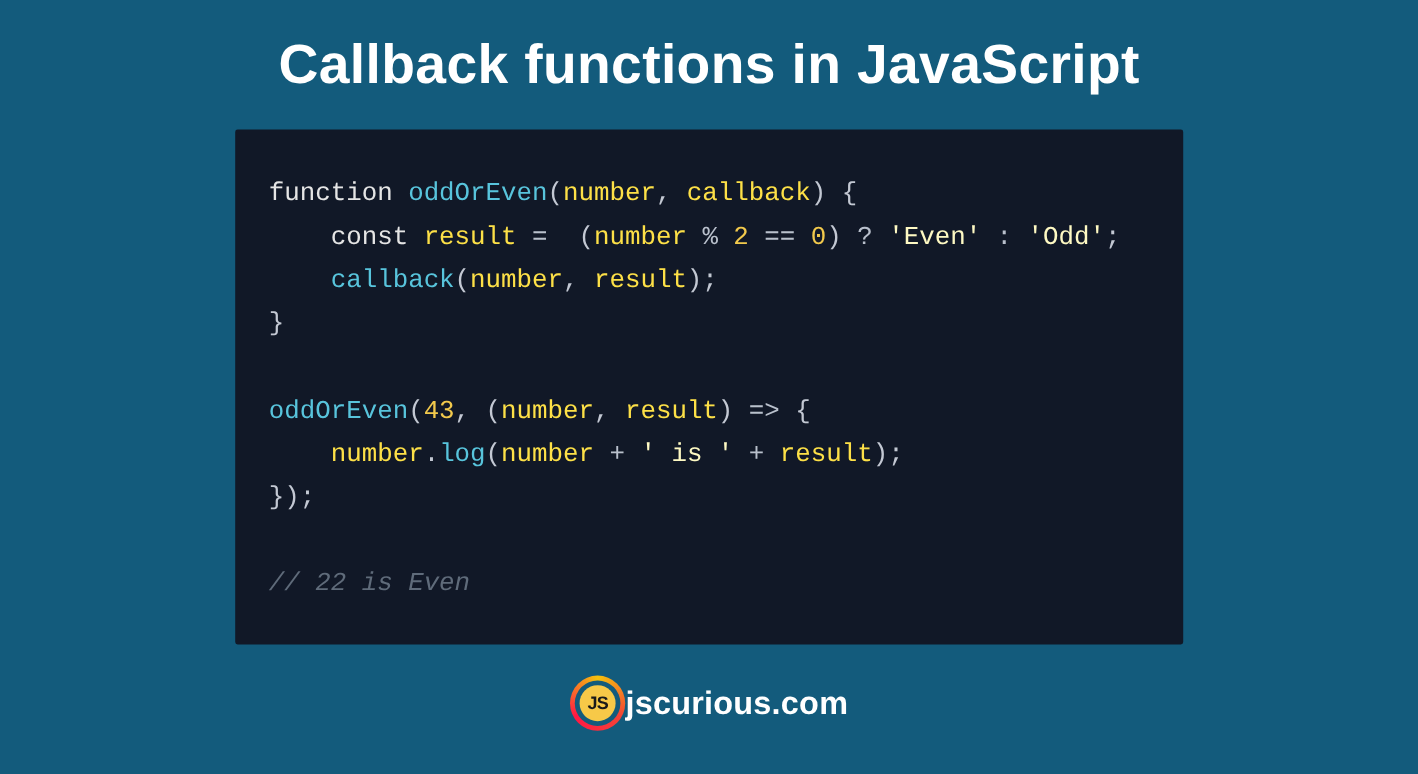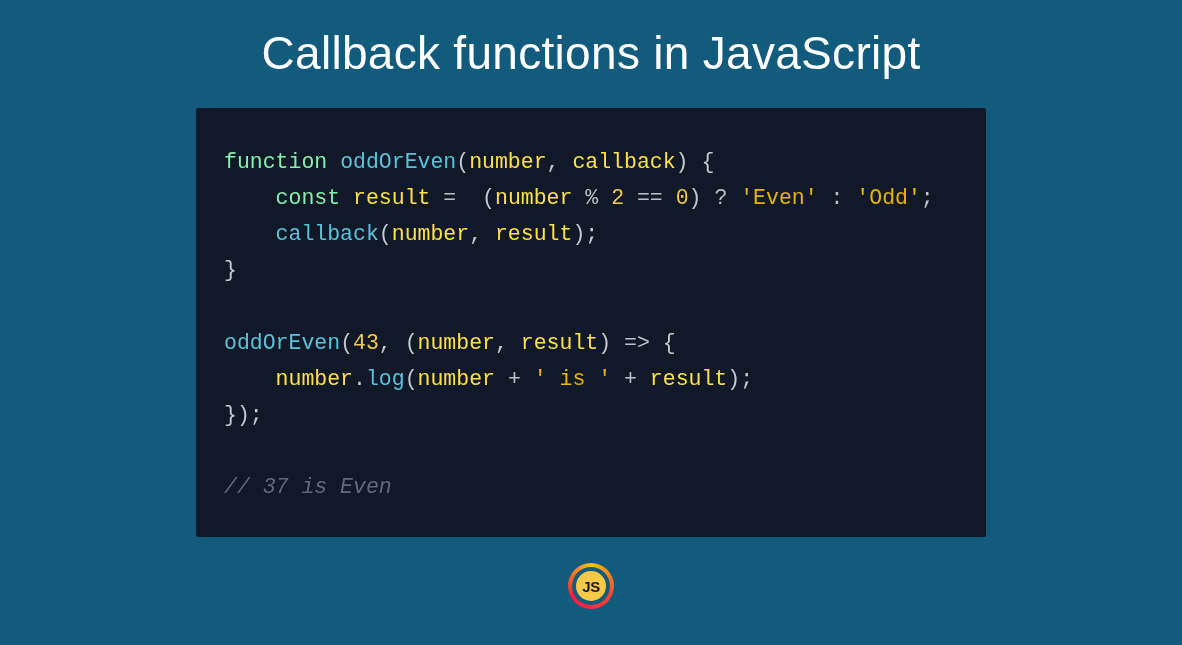--- a/index.html
+++ b/index.html
@@ -9,45 +9,45 @@
     background: #135b7c;
     font-family: "Segoe UI", Arial, sans-serif;
     display: flex;
     flex-direction: column;
     align-items: center;
     overflow: hidden;
   }
   .title {
     color: #ffffff;
     font-size: 46px;
-    font-weight: 400;
+    font-weight: 700;
     margin-top: 26px;
     letter-spacing: 0.3px;
     text-align: center;
   }
   .code-block {
     background: #111827;
     width: 790px;
     margin-top: 28px;
     padding: 36px 28px 32px 28px;
     font-family: "Consolas", "Menlo", "Courier New", monospace;
     font-size: 21.5px;
     line-height: 1.68;
     color: #c3c8d3;
     border-radius: 2px;
     white-space: pre;
   }
-  .tk-kw   { color: #86efac; } 
+  .tk-kw   { color: #e5e5e5; } 
   .tk-fn   { color: #58c4dc; } 
   .tk-call { color: #58c4dc; } 
   .tk-par  { color: #fde047; } 
   .tk-op   { color: #b9c0cc; } 
   .tk-punw { color: #c3c8d3; } 
   .tk-num  { color: #f2c94c; } 
-  .tk-str  { color: #eab308; } 
+  .tk-str  { color: #fef9c3; } 
   .tk-cmt  { color: #5f6b7a; font-style: italic; }
   .tk-dot  { color: #c3c8d3; }
 
   .footer {
     display: flex;
     align-items: center;
     margin-top: 26px;
   }
   .logo-ring {
     width: 46px;
@@ -95,19 +95,20 @@
 
 <div class="code-block"><span class="tk-kw">function</span> <span class="tk-fn">oddOrEven</span><span class="tk-punw">(</span><span class="tk-par">number</span><span class="tk-punw">, </span><span class="tk-par">callback</span><span class="tk-punw">) {</span>
     <span class="tk-kw">const</span> <span class="tk-par">result</span> <span class="tk-op">=</span>  <span class="tk-punw">(</span><span class="tk-par">number</span> <span class="tk-op">%</span> <span class="tk-num">2</span> <span class="tk-op">==</span> <span class="tk-num">0</span><span class="tk-punw">)</span> <span class="tk-op">?</span> <span class="tk-str">'Even'</span> <span class="tk-op">:</span> <span class="tk-str">'Odd'</span><span class="tk-punw">;</span>
     <span class="tk-call">callback</span><span class="tk-punw">(</span><span class="tk-par">number</span><span class="tk-punw">, </span><span class="tk-par">result</span><span class="tk-punw">);</span>
 <span class="tk-punw">}</span>
 
 <span class="tk-call">oddOrEven</span><span class="tk-punw">(</span><span class="tk-num">43</span><span class="tk-punw">, (</span><span class="tk-par">number</span><span class="tk-punw">, </span><span class="tk-par">result</span><span class="tk-punw">) </span><span class="tk-op">=&gt;</span><span class="tk-punw"> {</span>
     <span class="tk-par">number</span><span class="tk-dot">.</span><span class="tk-call">log</span><span class="tk-punw">(</span><span class="tk-par">number</span> <span class="tk-op">+</span> <span class="tk-str">' is '</span> <span class="tk-op">+</span> <span class="tk-par">result</span><span class="tk-punw">);</span>
 <span class="tk-punw">});</span>
 
-<span class="tk-cmt">// 37 is Even</span></div>
+<span class="tk-cmt">// 22 is Even</span></div>
 
 <div class="footer">
   <div class="logo-ring">
     <div class="logo-inner">JS</div>
   </div>
+  <div class="site">jscurious.com</div>
 </div>
 
 </body></html>

